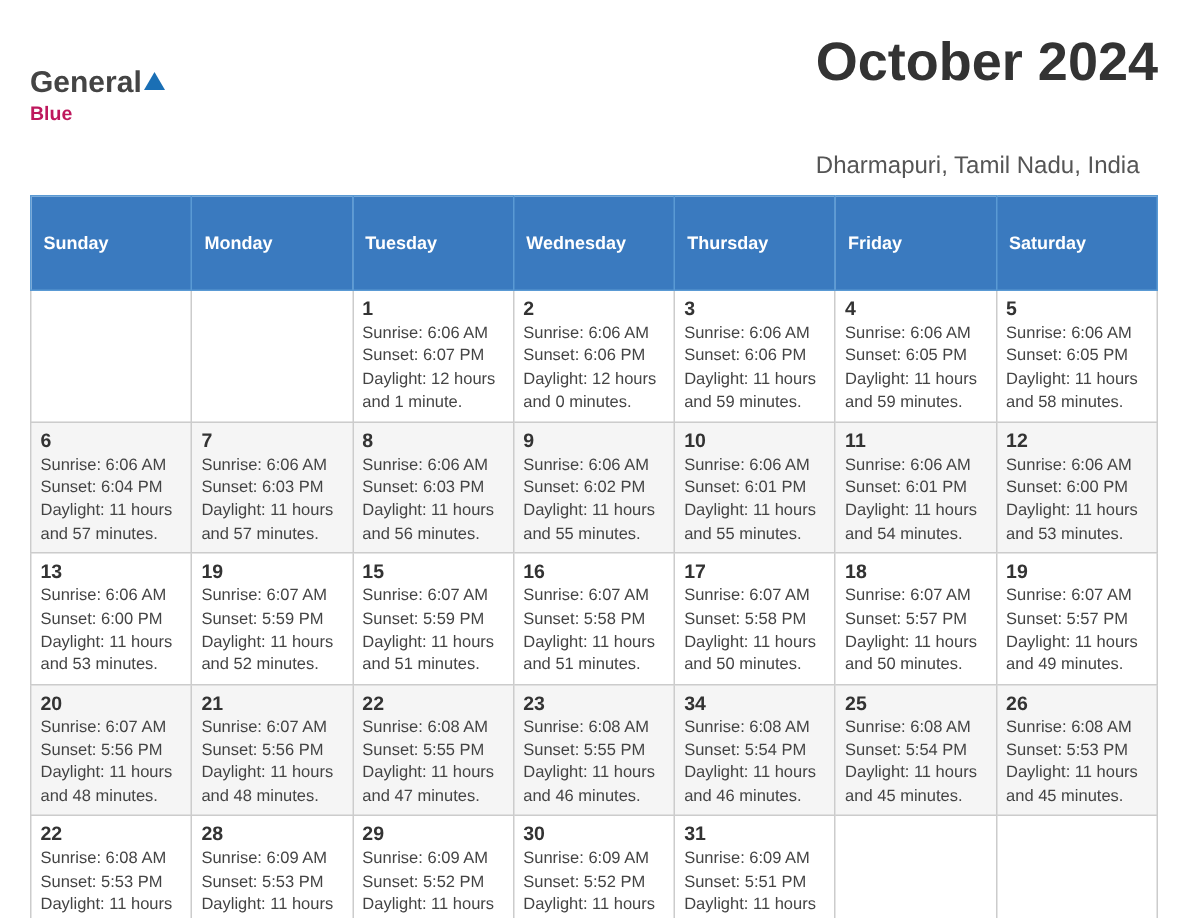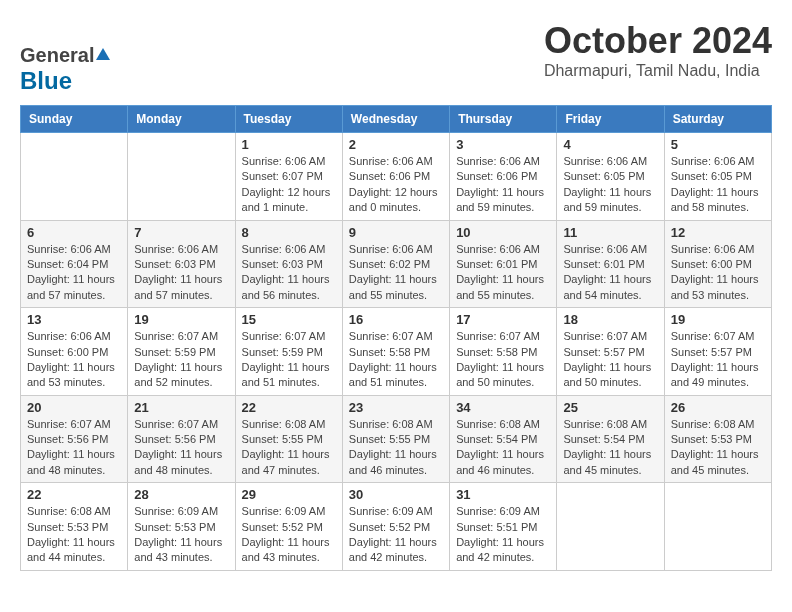--- a/index.html
+++ b/index.html
@@ -25,31 +25,32 @@
     .title-area {
     }
     .month-title {
       font-size: 36px;
       font-weight: bold;
       color: #333;
     }
     .subtitle {
       font-size: 16px;
       color: #555;
+      margin-top: 40px;
     }
     .calendar {
       width: 100%;
       border-collapse: collapse;
       font-size: 11px;
     }
     .calendar th {
       background-color: #3a7abf;
       color: #fff;
       text-align: left;
-      padding: 6px 8px;
+      padding: 24px 8px;
       font-size: 12px;
       font-weight: bold;
       border: 1px solid #5a9ad4;
     }
     .calendar td {
       border: 1px solid #ccc;
       vertical-align: top;
       padding: 4px 6px;
       width: calc(100% / 7);
       min-height: 80px;
@@ -76,23 +77,23 @@
     .logo-row {
       display: flex;
       align-items: center;
     }
     .logo-general {
       font-size: 20px;
       font-weight: bold;
       color: #444;
     }
     .logo-blue-word {
-      font-size: 24px;
-      font-weight: bold;
-      color: #0369a1;
+      font-size: 13px;
+      font-weight: bold;
+      color: #be185d;
     }
     .logo-triangle {
       display: inline-block;
       width: 0;
       height: 0;
       border-left: 7px solid transparent;
       border-right: 7px solid transparent;
       border-bottom: 12px solid #1a6fb5;
       margin-left: 2px;
       vertical-align: middle;

